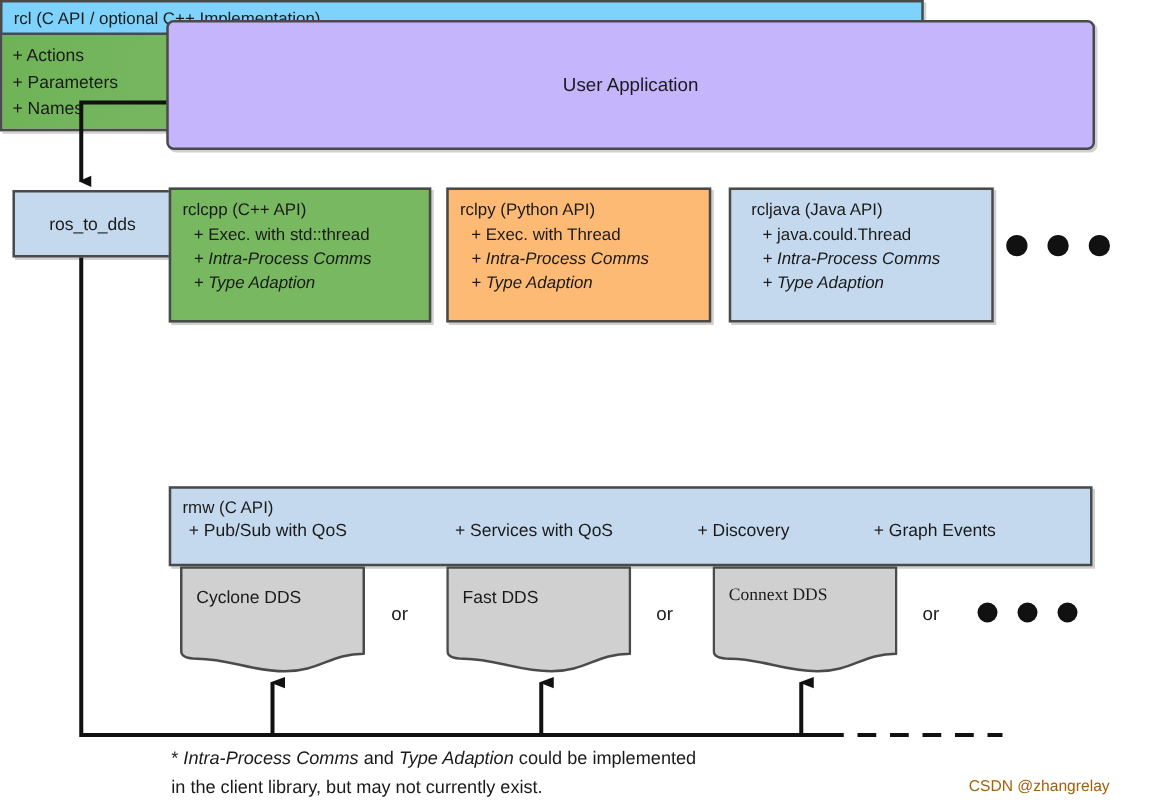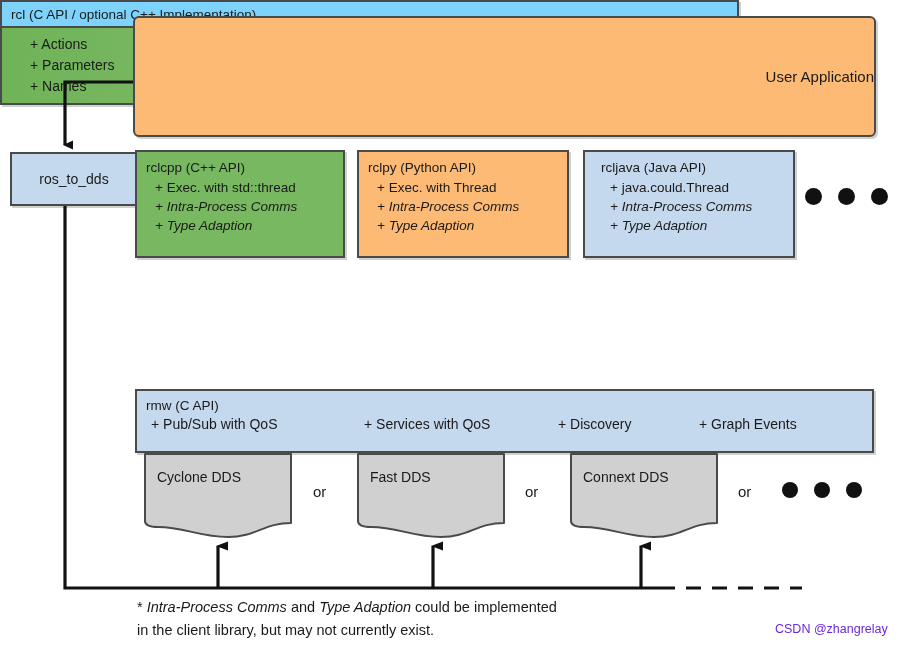--- a/index.html
+++ b/index.html
@@ -3,22 +3,22 @@
 <meta charset="utf-8">
 <style>
   html,body{margin:0;padding:0;background:#ffffff;}
   body{width:924px;height:649px;position:relative;overflow:hidden;
        font-family:"Liberation Sans","DejaVu Sans",sans-serif;color:#1a1a1a;}
   .stage{position:absolute;left:0;top:0;width:924px;height:649px;}
   .box{position:absolute;box-sizing:border-box;border:2px solid #4a4a4a;}
   .shadow{box-shadow:2px 2px 0 rgba(120,120,120,.35);}
 
   
-  #user-app{left:133px;top:16px;width:743px;height:121px;background:#fdba74;
-            border-radius:6px;display:flex;align-items:center;justify-content:flex-end;}
+  #user-app{left:133px;top:16px;width:743px;height:104px;background:#c4b5fd;
+            border-radius:6px;display:flex;align-items:center;justify-content:center;}
   #user-app .lbl{font-size:15px;}
 
   
   #ros-to-dds{left:10px;top:152px;width:128px;height:54px;background:#c5d9ee;
               display:flex;align-items:center;justify-content:center;}
   #ros-to-dds .lbl{font-size:14px;}
 
   
   .clib{top:150px;height:108px;padding:7px 0 0 9px;}
   .clib .title{font-size:13.5px;line-height:17px;}
@@ -37,54 +37,54 @@
   #dots-dds .d{width:16px;height:16px;}
 
   
   #rcl{left:135px;top:269px;width:739px;height:105px;border:none;}
   #rcl .hdr{box-sizing:border-box;height:28px;border:2px solid #4a4a4a;
             background:#7dd3fc;display:flex;align-items:center;padding-left:9px;}
   #rcl .hdr span{font-size:13.5px;}
   #rcl .body{box-sizing:border-box;height:77px;border:2px solid #4a4a4a;border-top:none;
              background:linear-gradient(100deg,#6fb357 0%,#79b863 28%,#a8cfa6 62%,#bdd6d9 86%,#c3d9e8 100%);
              display:flex;padding:6px 0 0 0;}
-  #rcl .col{padding-left:28px;}
+  #rcl .col{padding-left:8px;}
   #rcl .col.c1{width:208px;}
   #rcl ul{list-style:none;margin:0;padding:0;}
   #rcl li{font-size:14px;line-height:21px;white-space:nowrap;}
 
   
   #rmw{left:135px;top:389px;width:739px;height:64px;background:#c5d9ee;padding:6px 0 0 9px;}
   #rmw .title{font-size:13.5px;line-height:18px;}
   #rmw .feat{position:relative;height:22px;margin-top:1px;}
   #rmw .feat span{position:absolute;font-size:14px;white-space:nowrap;}
   #rmw .f1{left:5px;} #rmw .f2{left:218px;} #rmw .f3{left:412px;} #rmw .f4{left:553px;}
 
   
   .dds{position:absolute;top:453px;width:148px;height:86px;}
   .dds svg{position:absolute;left:0;top:0;}
   .dds .lbl{position:absolute;left:13px;top:16px;font-size:14px;white-space:nowrap;}
   #dds-cyclone{left:144px;}
   #dds-fast{left:357px;}
-  #dds-connext{left:570px;}
+  #dds-connext{left:570px;font-family:Liberation Serif, serif;}
 
   
   .orlbl{position:absolute;font-size:15px;top:483px;}
   #or1{left:313px;} #or2{left:525px;} #or3{left:738px;}
 
   
   #wires{position:absolute;left:0;top:0;width:924px;height:649px;pointer-events:none;}
 
   
   #footnote{position:absolute;left:137px;top:596px;width:560px;}
   #footnote p{margin:0;font-size:14.5px;line-height:23px;}
   #footnote .em{font-style:italic;}
 
   
-  #watermark{position:absolute;left:775px;top:622px;font-size:12.5px;color:#6d28d9;}
+  #watermark{position:absolute;left:775px;top:622px;font-size:12.5px;color:#a16207;}
 </style>
 </head>
 <body>
 
 <div class="stage">
 
   <div class="box shadow" id="user-app">
     <span class="lbl">User Application</span>
   </div>
 

